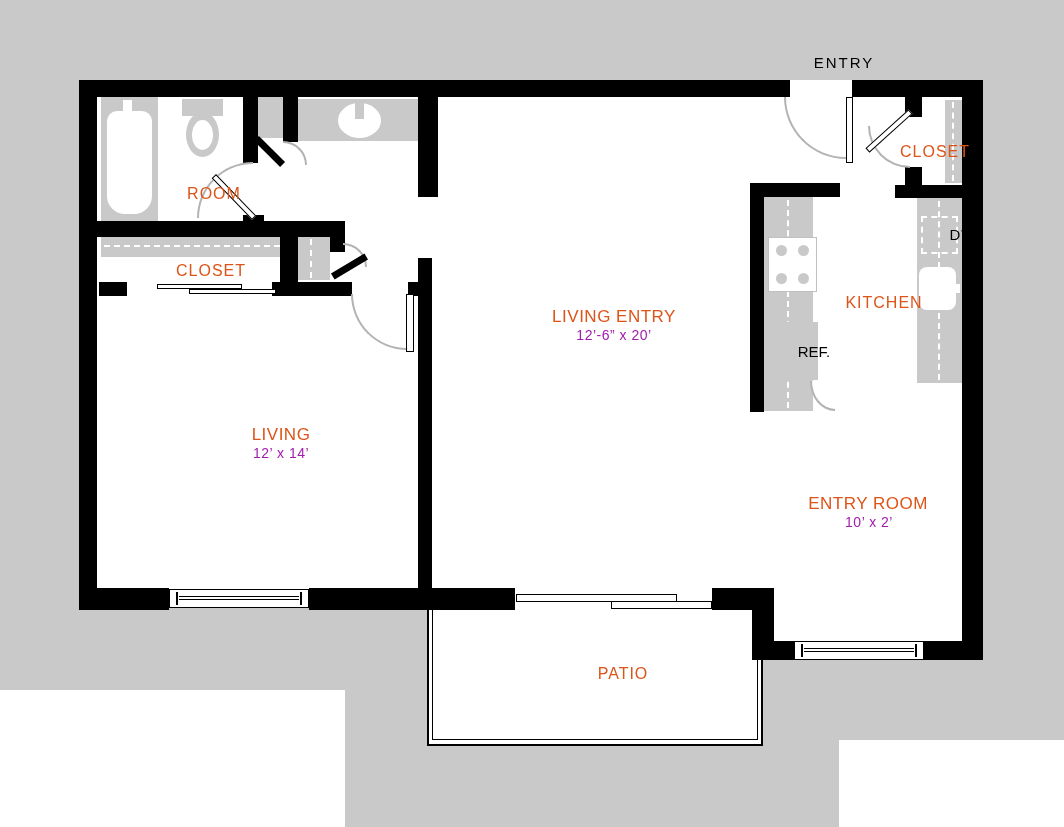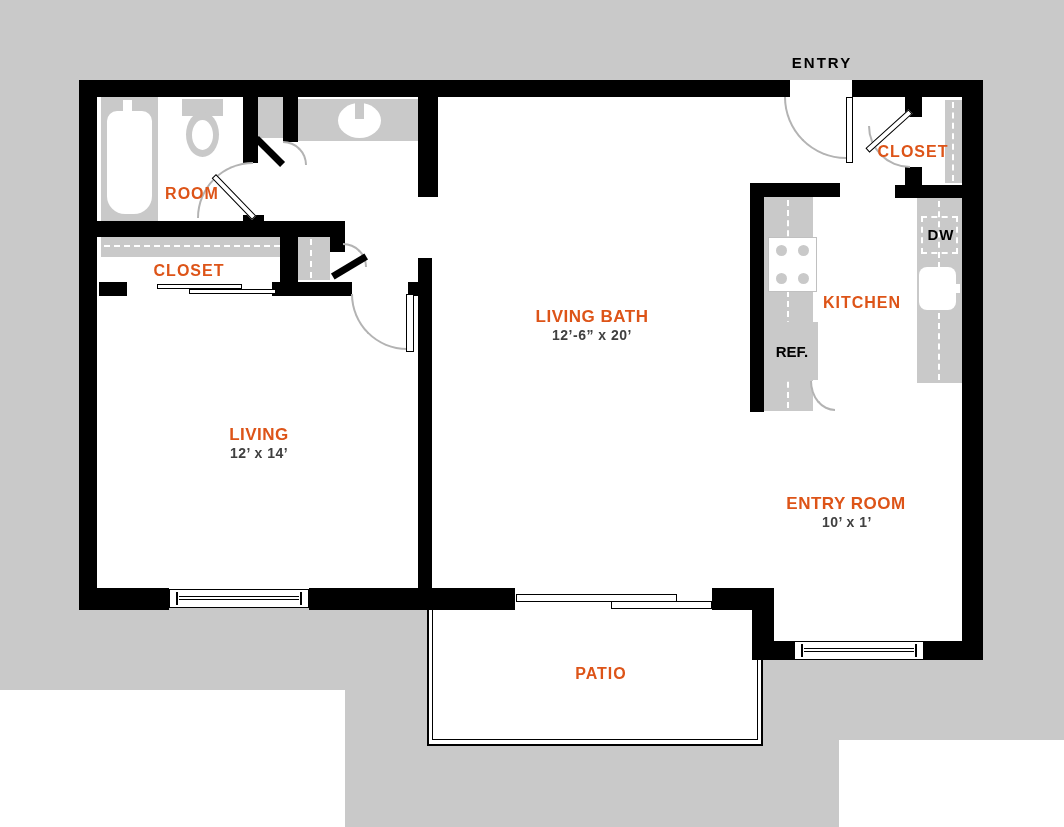--- a/index.html
+++ b/index.html
@@ -2,25 +2,25 @@
 <html><head>
 <meta charset="utf-8">
 <style>
   html,body{margin:0;padding:0;background:#ffffff;}
   #canvas{position:relative;width:1064px;height:827px;background:#c9c9c9;overflow:hidden;
           font-family:"Liberation Sans",sans-serif;}
   .a{position:absolute;box-sizing:border-box;}
   .wall{background:#000000;}
   .white{background:#ffffff;}
   .fix{background:#c9c9c9;}
-  .lbl{position:absolute;font-weight:bold;transform:translate(-50%,-50%);
-       white-space:nowrap;line-height:1;}
+  .lbl{position:absolute;font-weight:normal;transform:translate(-50%,-50%);
+       white-space:nowrap;line-height:1;margin-left:22px;}
   .room{color:#dd5418;font-size:16px;letter-spacing:1px;}
   .room-lg{color:#dd5418;font-size:17px;letter-spacing:0.5px;}
-  .dim{color:#404040;font-size:14px;letter-spacing:0.5px;}
+  .dim{color:#a21caf;font-size:14px;letter-spacing:0.5px;}
   .ann{color:#000000;font-size:15px;letter-spacing:1px;}
   .ann2{color:#000000;font-size:15px;letter-spacing:2px;}
   .arc{border:0 solid #b3b3b3;}
   .arc-bl{border-left-width:2px;border-bottom-width:2px;border-bottom-left-radius:100% 100%;}
   .arc-tl{border-top-width:2px;border-left-width:2px;border-top-left-radius:100% 100%;}
   .arc-tr{border-top-width:2px;border-right-width:2px;border-top-right-radius:100% 100%;}
   .panel{background:#ffffff;border:1px solid #000000;}
   .leaf{background:#000000;}
   .vdash{border-left:2px dashed #ffffff;}
   .hdash{border-top:2px dashed #ffffff;}
@@ -132,23 +132,23 @@
   <div class="a arc arc-tr" style="left:343px;top:243px;width:24px;height:24px;"></div>
   <div class="a leaf" style="left:330px;top:263px;width:39px;height:7px;transform:rotate(-31deg);"></div>
   <div class="a arc arc-bl" style="left:351px;top:294px;width:56px;height:56px;"></div>
   <div class="a panel" style="left:406px;top:294px;width:8px;height:58px;"></div>
 
   <div class="lbl ann2" style="left:822px;top:62px;">ENTRY</div>
   <div class="lbl room" style="left:913px;top:152px;">CLOSET</div>
   <div class="lbl room" style="left:862px;top:303px;">KITCHEN</div>
   <div class="lbl ann" style="left:941px;top:234px;">DW</div>
   <div class="lbl ann" style="left:792px;top:351px;letter-spacing:0;">REF.</div>
-  <div class="lbl room-lg" style="left:592px;top:316px;">LIVING BATH</div>
+  <div class="lbl room-lg" style="left:592px;top:316px;">LIVING ENTRY</div>
   <div class="lbl dim" style="left:592px;top:335px;">12’-6” x 20’</div>
   <div class="lbl room" style="left:192px;top:194px;">ROOM</div>
   <div class="lbl room" style="left:189px;top:271px;">CLOSET</div>
   <div class="lbl room-lg" style="left:259px;top:434px;">LIVING</div>
   <div class="lbl dim" style="left:259px;top:453px;">12’ x 14’</div>
   <div class="lbl room-lg" style="left:846px;top:503px;">ENTRY ROOM</div>
-  <div class="lbl dim" style="left:847px;top:522px;">10’ x 1’</div>
+  <div class="lbl dim" style="left:847px;top:522px;">10’ x 2’</div>
   <div class="lbl room" style="left:601px;top:674px;">PATIO</div>
 
 </div>
 
 </body></html>

